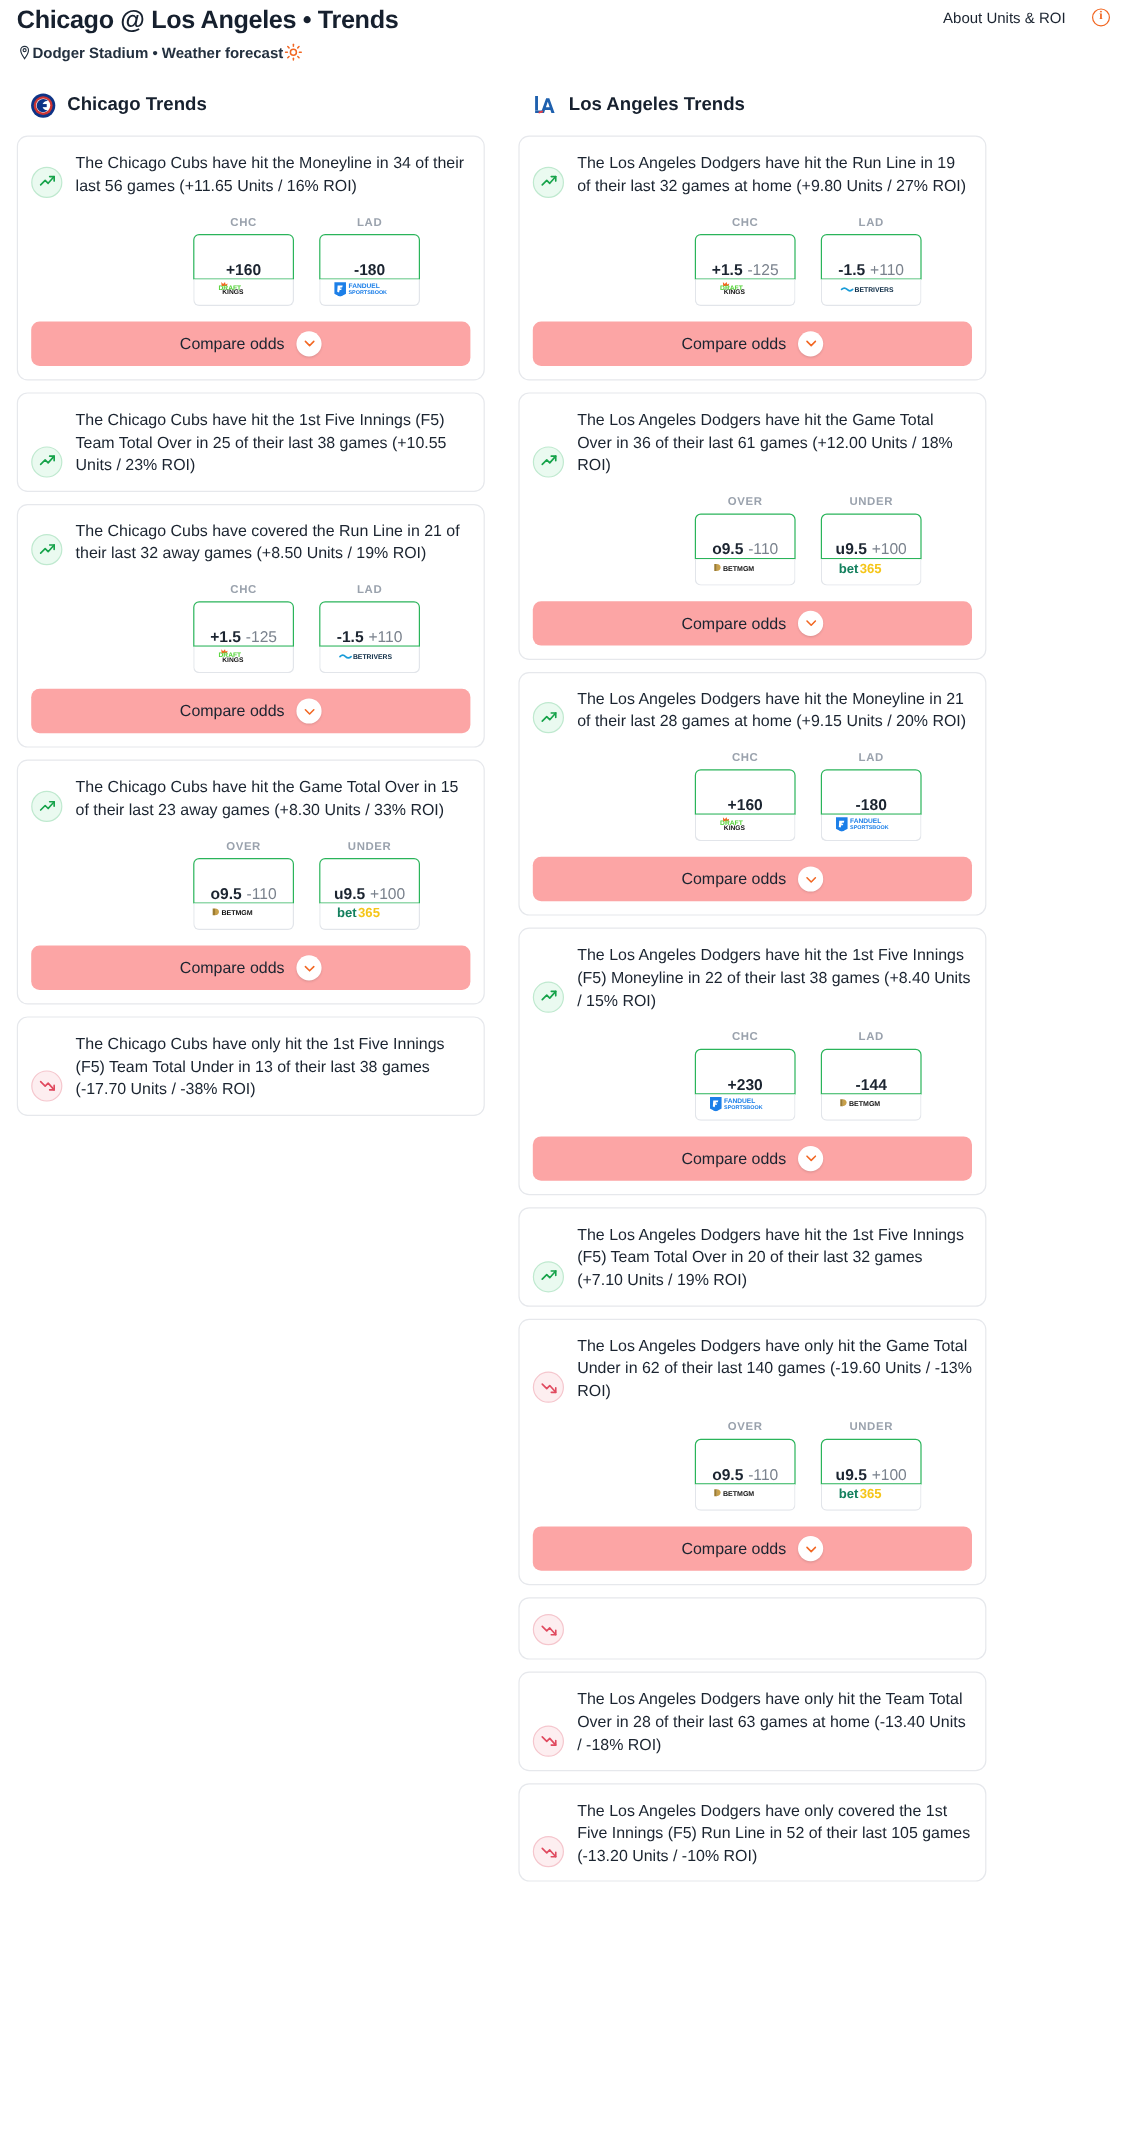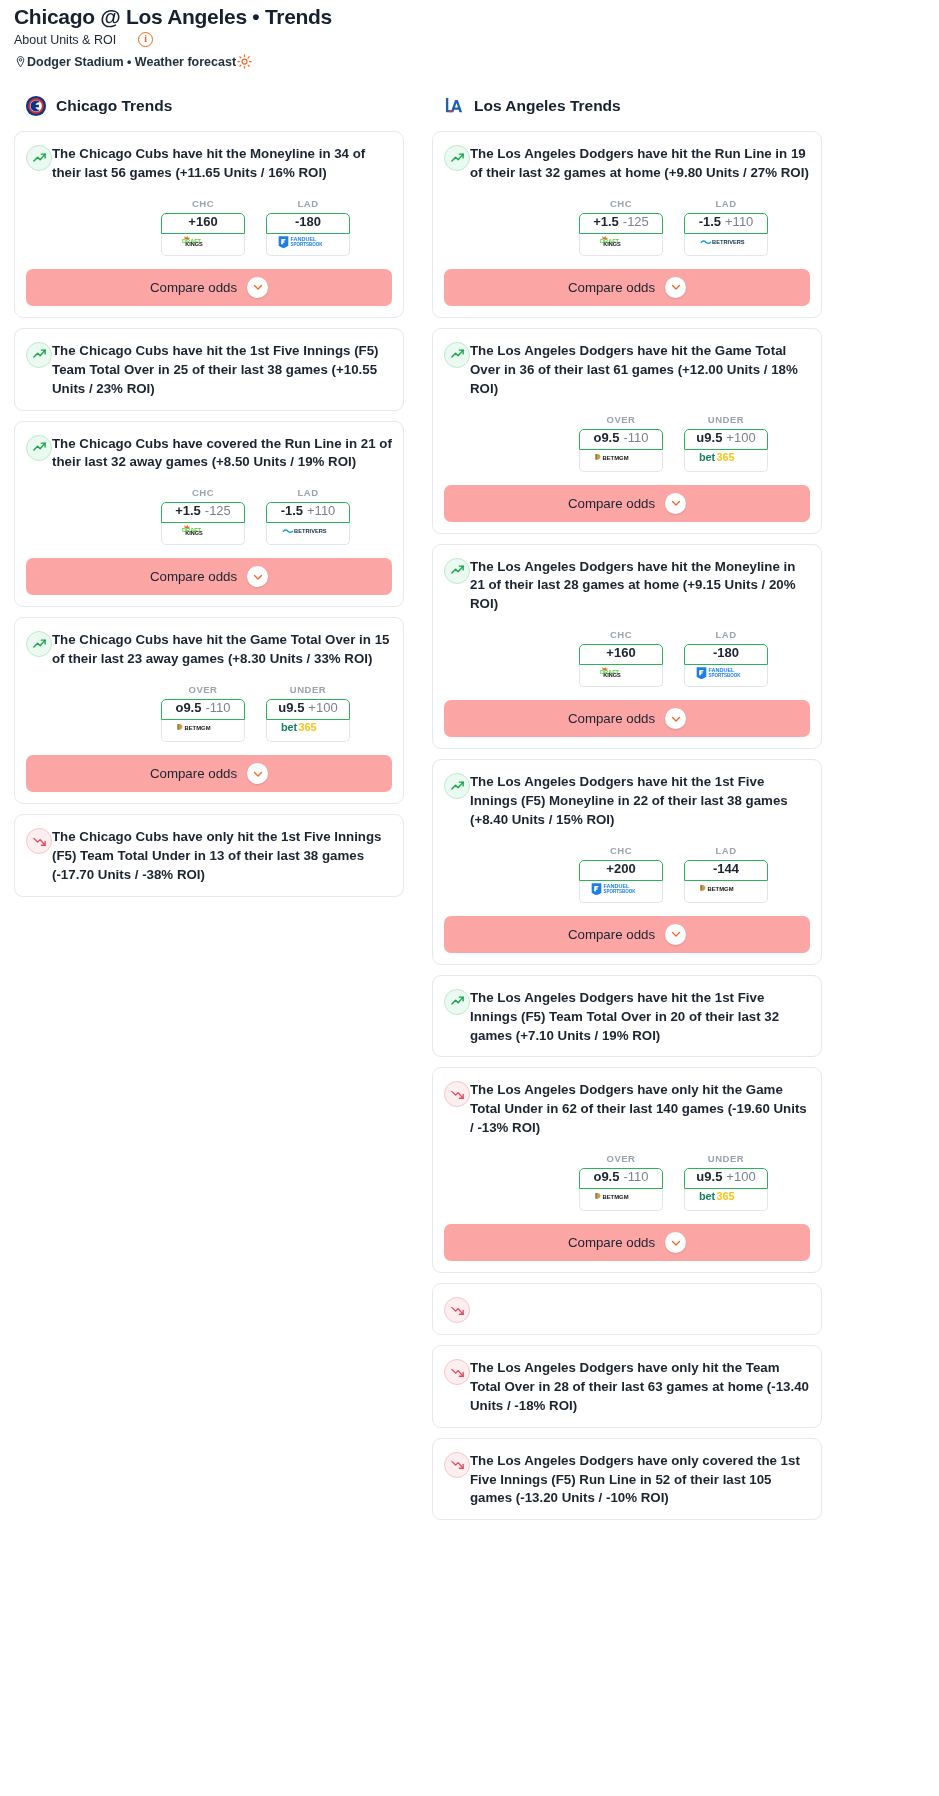--- a/index.html
+++ b/index.html
@@ -8,23 +8,22 @@
     background: #ffffff;
     font-family: "Liberation Sans", sans-serif;
     color: #1b2430;
   }
   body { width: 939px; }
 
   .page { width: 939px; padding: 0 8px 20px 8px; }
 
   
   .header-row {
-    display: flex; align-items: flex-start; justify-content: flex-end;
+    display: flex; align-items: flex-start; justify-content: space-between;
     padding: 4px 6px 0 6px;
-    flex-direction: column;
   }
   .title {
     font-size: 21px; font-weight: 700; letter-spacing: -0.3px;
     color: #16202e; line-height: 1.2; margin: 0;
     white-space: nowrap;
   }
   .about {
     display: flex; align-items: center; gap: 22px;
     font-size: 12.5px; color: #1b2430; font-weight: 400;
     margin-top: 3px; cursor: pointer;
@@ -57,21 +56,21 @@
   }
   .col-head-logo { width: 22px; height: 22px; flex: 0 0 22px; }
   .col-head-title { font-size: 15.5px; font-weight: 700; color: #16202e; }
 
   
   .card {
     border: 1px solid #e6e8ec; border-radius: 9px;
     background: #fff; margin-bottom: 10px;
     padding: 12px 11px 11px 11px;
   }
-  .trend-row { display: flex; align-items: flex-start; font-weight: bold; }
+  .trend-row { display: flex; gap: 11px; align-items: flex-end; }
   .trend-badge {
     width: 26px; height: 26px; flex: 0 0 26px; border-radius: 50%;
     display: flex; align-items: center; justify-content: center;
     margin-top: 1px;
   }
   .badge-up { background: #eafaf0; border: 1px solid #bfe9cf; }
   .badge-down { background: #fdeef0; border: 1px solid #f5c6cd; }
   .trend-text {
     font-size: 13.3px; line-height: 1.42; color: #1b2430; padding-top: 1px;
   }
@@ -81,21 +80,21 @@
     display: flex; justify-content: flex-end; gap: 21px;
     margin-top: 15px; padding-right: 42px;
   }
   .odds-col { width: 84px; }
   .odds-label {
     text-align: center; font-size: 9.5px; letter-spacing: 0.5px;
     color: #9aa2ad; font-weight: 600; margin-bottom: 4px;
   }
   .odds-box {
     border: 1px solid #2ab45a; border-radius: 5px 5px 0 0;
-    height: 21px; display: flex; align-items: flex-start; justify-content: center;
+    height: 38px; display: flex; align-items: flex-end; justify-content: center;
     font-size: 13px; font-weight: 700; color: #1b2430; background: #fff;
     gap: 4px;
   }
   .odds-box .sub { font-weight: 400; color: #7a828d; }
   .book-box {
     border: 1px solid #e2e5ea; border-top: none; border-radius: 0 0 5px 5px;
     height: 22px; display: flex; align-items: flex-start; justify-content: center;
     background: #fff; overflow: hidden;
   }
   .book-logo { height: 14px; display: block; }
@@ -495,21 +494,21 @@
                 <polyline points="3,16 9,10 13,14 21,5" fill="none" stroke="#16a34a" stroke-width="2.2" stroke-linecap="round" stroke-linejoin="round"></polyline>
                 <polyline points="15,5 21,5 21,11" fill="none" stroke="#16a34a" stroke-width="2.2" stroke-linecap="round" stroke-linejoin="round"></polyline>
               </svg>
     </span>
         <div class="trend-text">The Los Angeles Dodgers have hit the 1st Five Innings (F5) Moneyline in 22 of their last 38 games (+8.40 Units / 15% ROI)</div>
       </div>
           <div class="odds-wrap">
             <div class="odds-col">
             <div class="odds-label">CHC</div>
             <div class="odds-box">
-              <span>+200</span>
+              <span>+230</span>
 
             </div>
             <div class="book-box">
                 <svg class="book-logo" viewBox="0 0 74 16" width="62" height="14">
       <path d="M2 2.2h11.5v11.4c0 .3-5.6 3-5.8 3S2 13.9 2 13.6z" fill="#1c7fe8"></path>
       <path d="M5.2 5.6h5.1l-.6 1.9H7.9l-.3 1.1h1.7L8.8 10H7.2l-.6 2.4-1.8-.7z" fill="#fff"></path>
       <text x="16" y="8.2" font-family="Liberation Sans, sans-serif" font-size="6.6" font-weight="700" fill="#1c7fe8">FANDUEL</text>
       <text x="16" y="14" font-family="Liberation Sans, sans-serif" font-size="5.4" font-weight="700" fill="#1c7fe8">SPORTSBOOK</text>
     </svg>
               </div>

